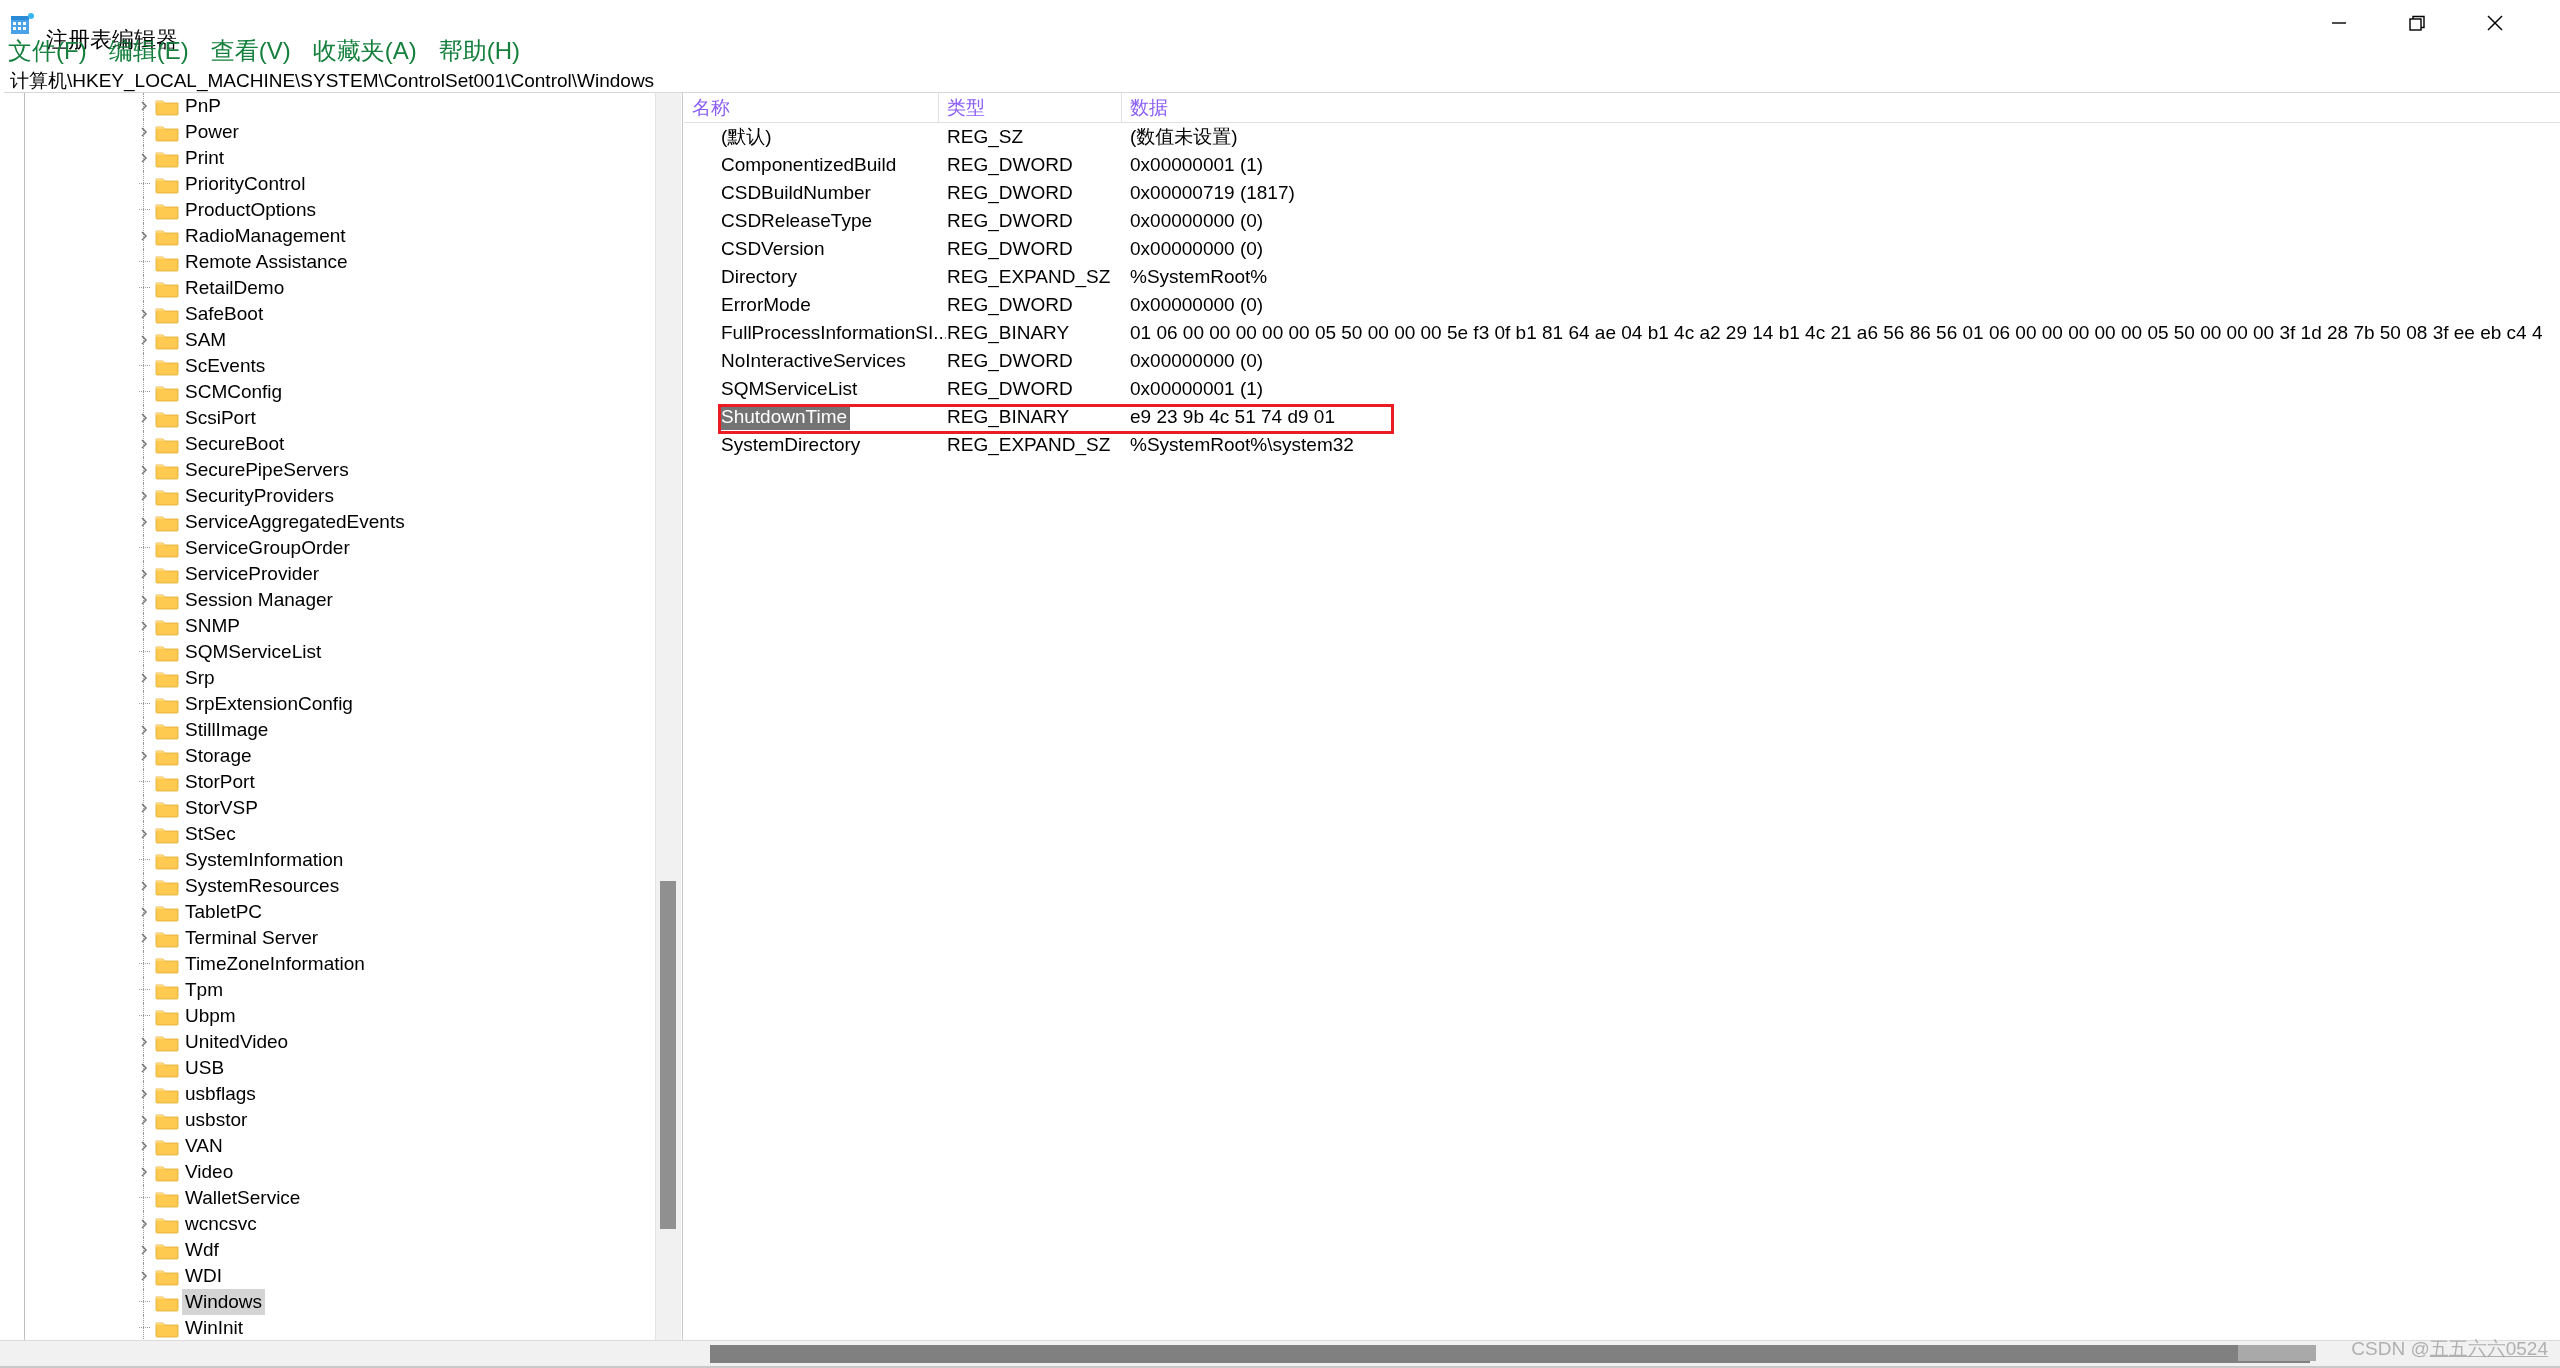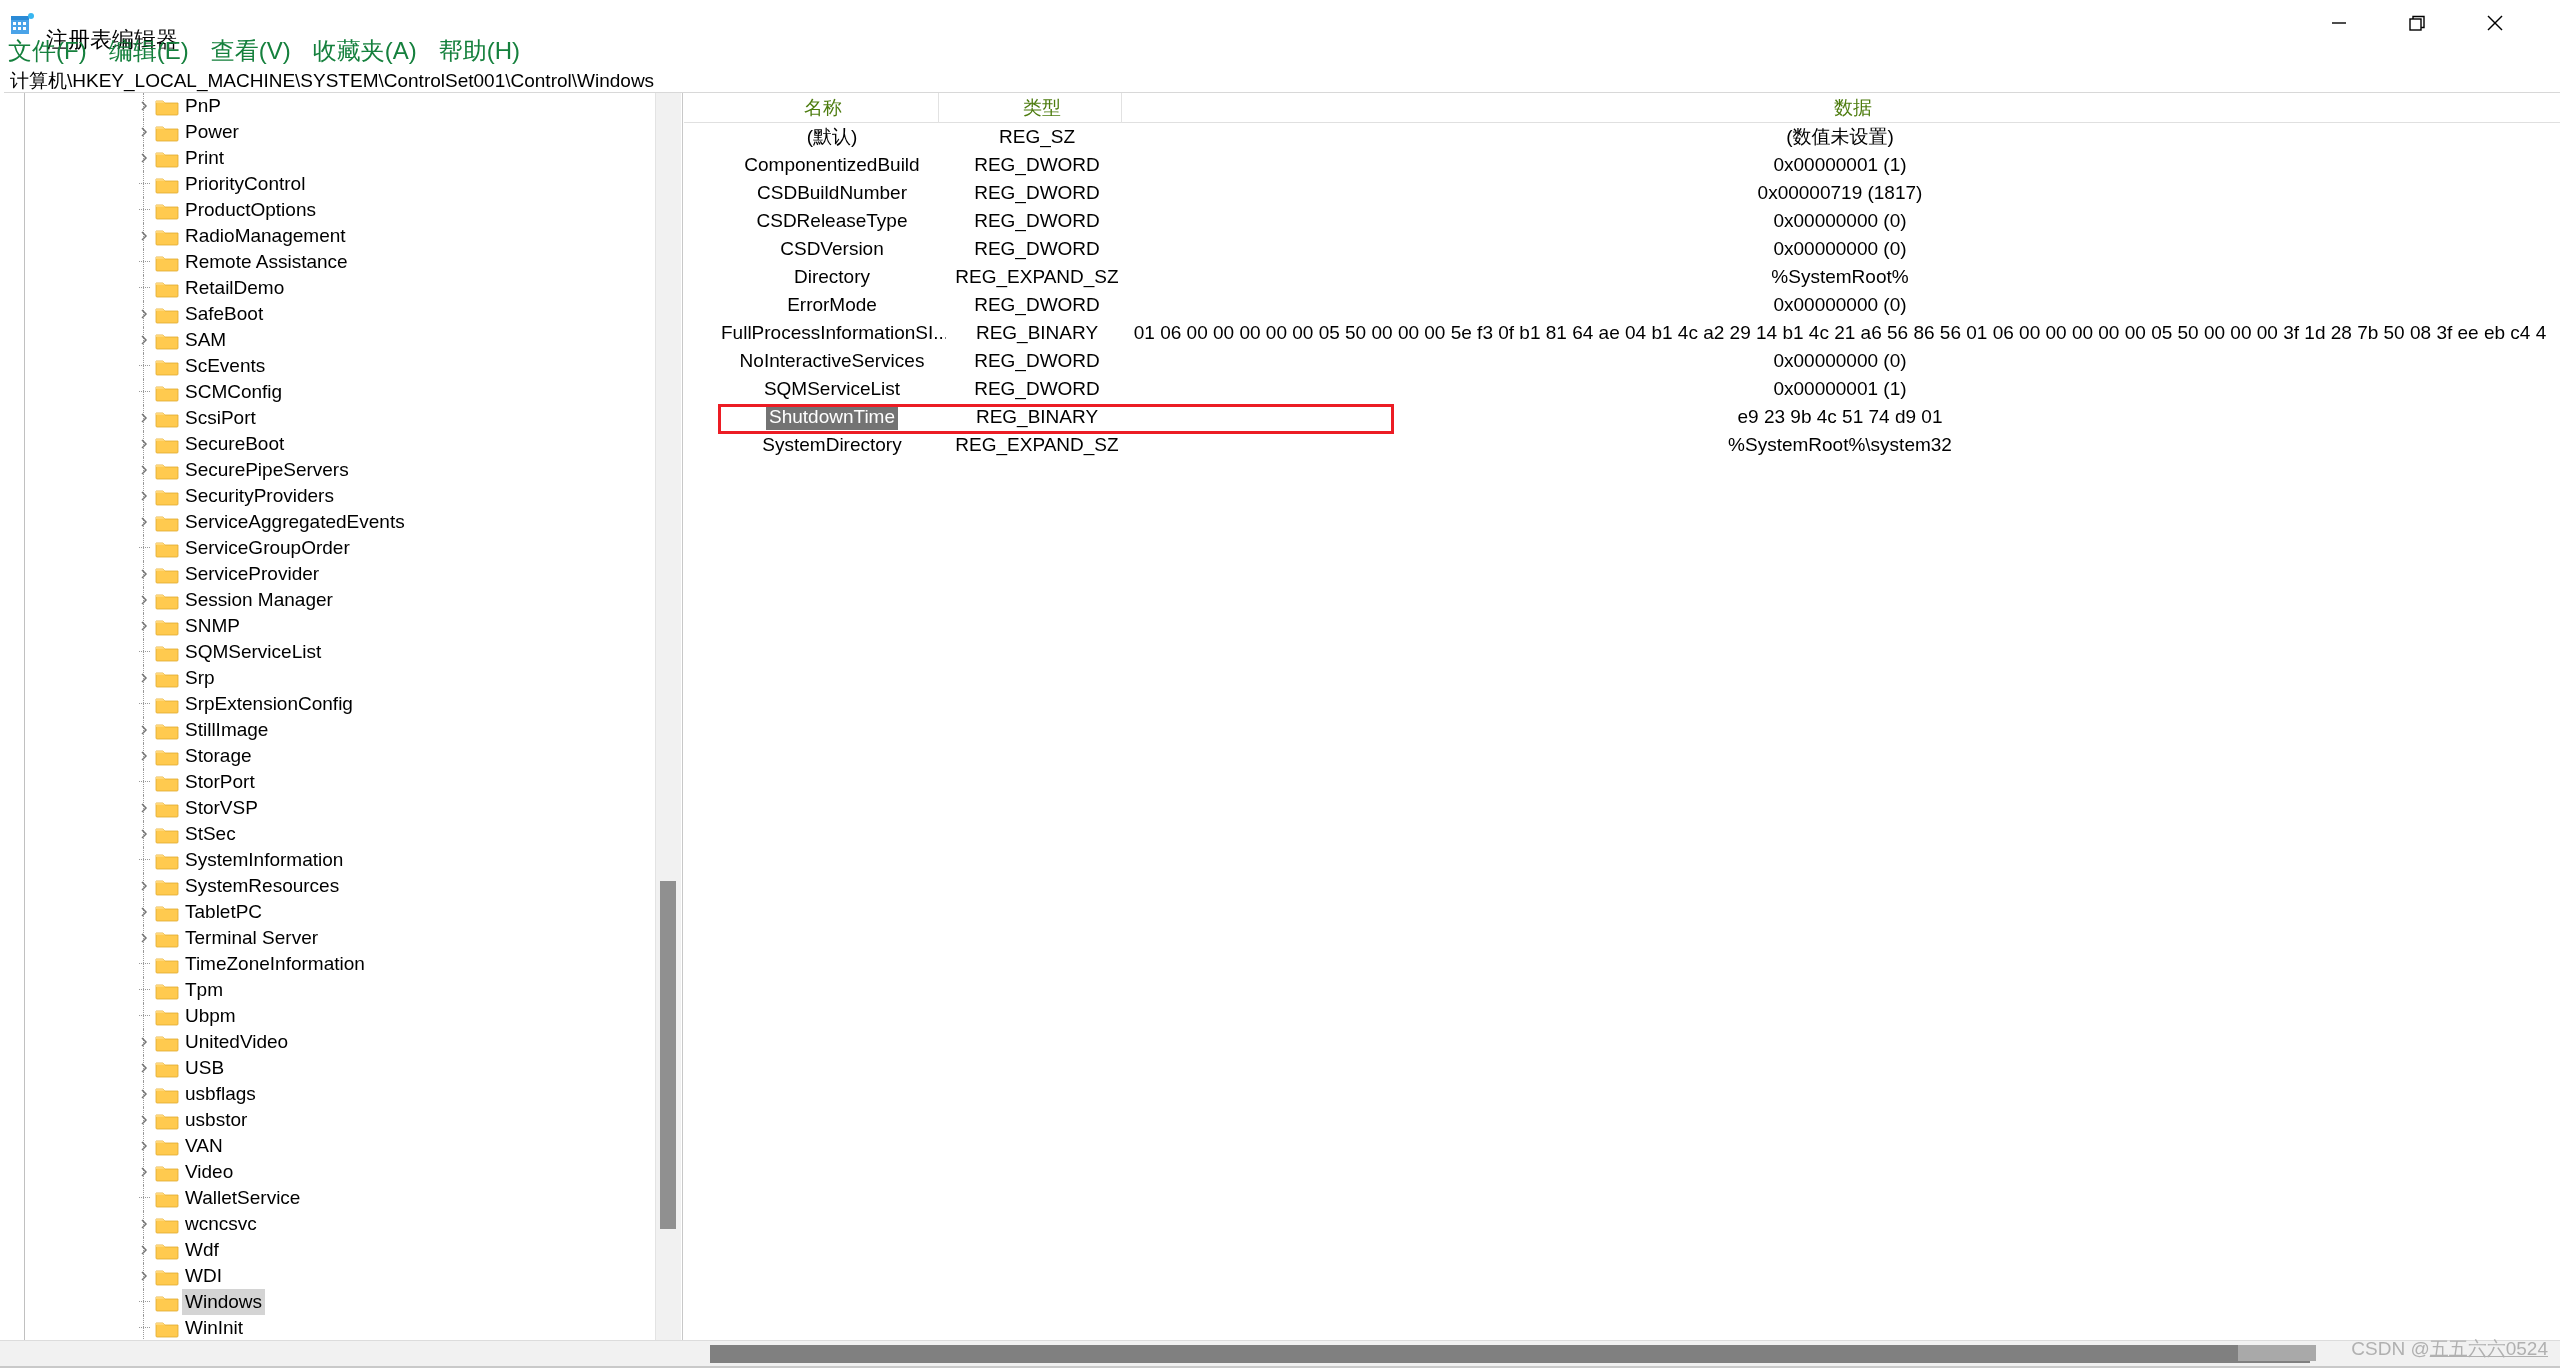--- a/index.html
+++ b/index.html
@@ -49,21 +49,20 @@
   }
   #address-text{
     position:absolute; left:6px; top:4px;
     font-size:19px; color:#000; white-space:nowrap;
   }
 
   
   #content{
     position:absolute; left:0; top:93px; width:2560px; height:1275px;
     background:#ffffff;
-    text-align:center;
   }
 
   
   #tree-pane{
     position:absolute; left:0; top:0; width:683px; height:1275px;
     background:#ffffff; overflow:hidden;
     border-right:1px solid #c8c8c8;
   }
   #tree-left-gutter{
     position:absolute; left:0; top:0; width:25px; height:1275px;
@@ -117,21 +116,21 @@
   #list-pane{
     position:absolute; left:684px; top:0; width:1876px; height:1275px;
     background:#ffffff; overflow:hidden;
   }
   #list-header{
     position:absolute; left:0; top:0; width:1876px; height:30px;
     background:#ffffff; border-bottom:1px solid #e0e0e0;
   }
   .col-h{
     position:absolute; top:0; height:30px; line-height:30px;
-    font-size:19px; color:#4d7c0f; padding-left:24px;
+    font-size:19px; color:#8b5cf6; padding-left:8px;
     border-right:1px solid #e2e2e2; white-space:nowrap;
   }
   #col-name{ left:0px;   width:255px; }
   #col-type{ left:255px; width:183px; }
   #col-data{ left:438px; width:1438px; border-right:none; }
 
   #rows{ position:absolute; left:0; top:30px; width:1876px;text-decoration:underline; }
   .row{
     position:relative; height:28px; white-space:nowrap;
   }

